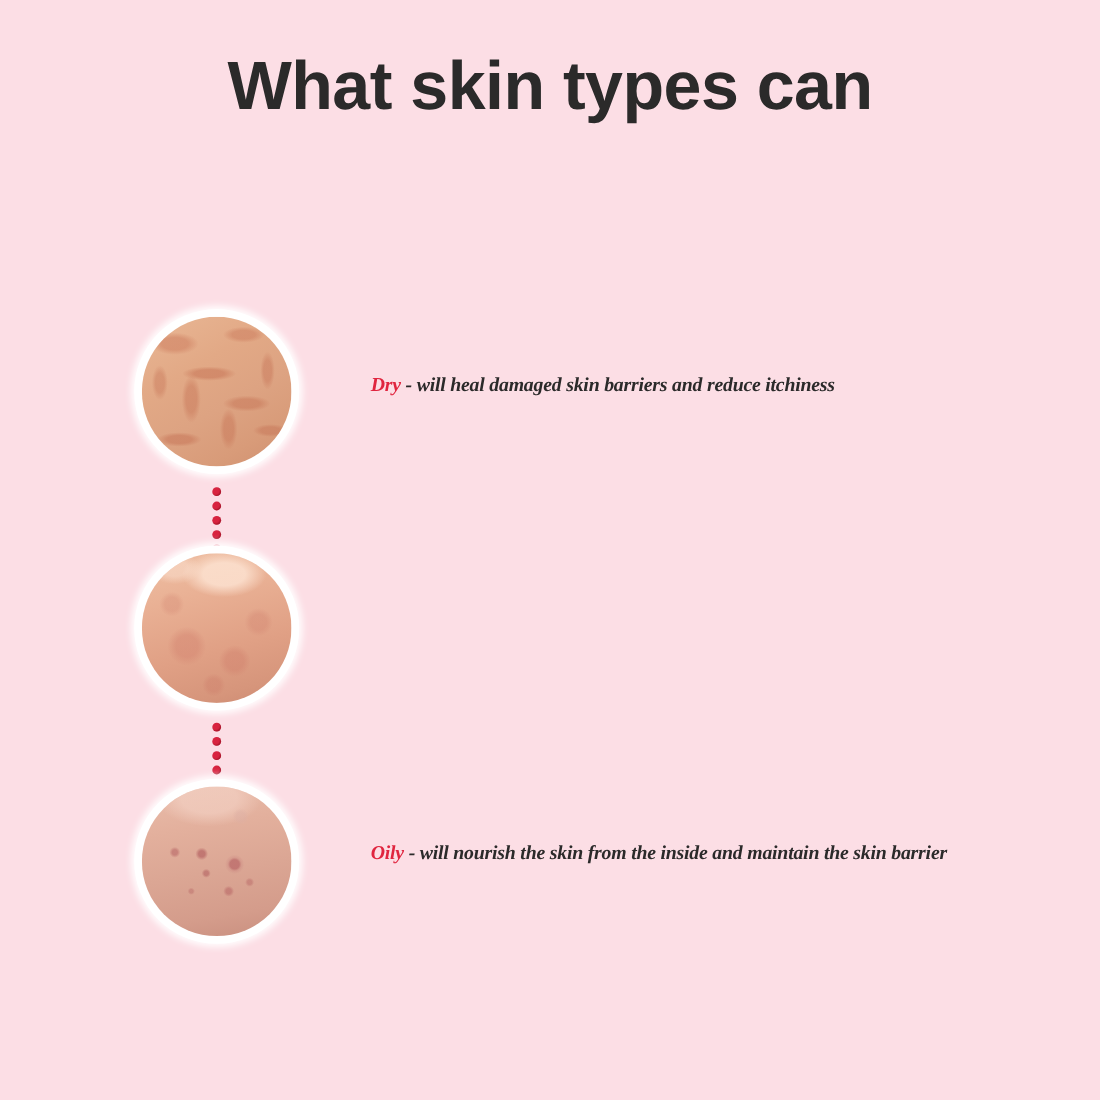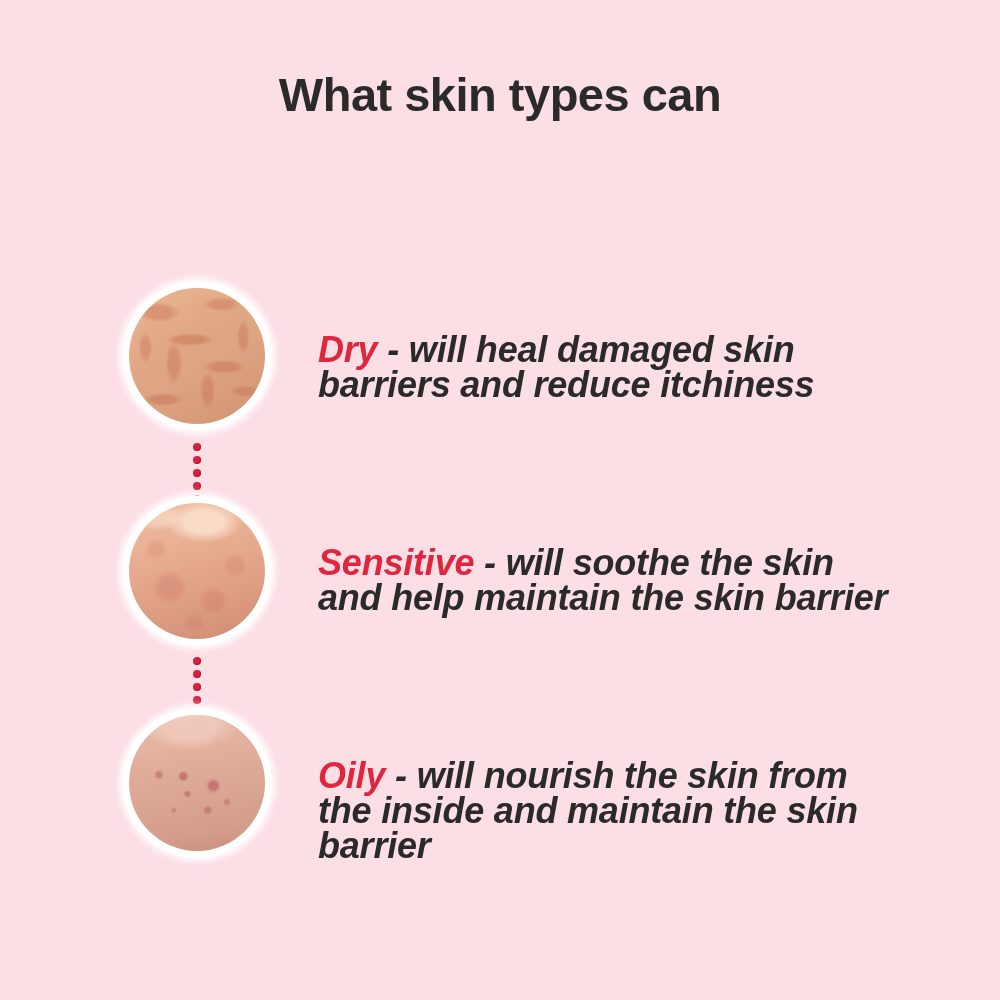--- a/index.html
+++ b/index.html
@@ -17,28 +17,28 @@
 
   .poster {
     position: absolute;
     inset: 0;
     background: #fcdee5;
   }
 
   
   .title {
     position: absolute;
-    top: 66px;
+    top: 50px;
     left: 0;
     width: 1000px;
     text-align: center;
     color: #2b2a2a;
     font-family: "Liberation Sans", sans-serif;
     font-weight: bold;
-    font-size: 47px;
+    font-size: 62px;
     line-height: 57px;
     letter-spacing: -0.5px;
   }
   .title-line { display: block; }
 
   
   .row {
     position: absolute;
     left: 0;
     width: 1000px;
@@ -134,27 +134,27 @@
     width: 8px;
     height: 8px;
     border-radius: 50%;
     background: #d8233f;
     box-shadow: inset -1px -1px 1px rgba(120,10,25,0.45);
   }
 
   
   .desc {
     position: absolute;
-    left: 318px;
+    left: 337px;
     width: 580px;
     color: #2b2a2a;
-    font-family: Liberation Sans, sans-serif;
+    font-family: Liberation Serif, serif;
     font-style: italic;
     font-weight: bold;
-    font-size: 36px;
+    font-size: 18px;
     line-height: 35px;
     letter-spacing: -0.2px;
   }
   .desc-1 { top: 332px; }
   .desc-2 { top: 545px; }
   .desc-3 { top: 758px; }
 
   .keyword {
     color: #e0253f;
     font-style: italic;
@@ -190,23 +190,20 @@
     <span class="dot" style="top:52px"></span>
   </div>
 
   <div class="row row-2">
     <div class="thumb">
       <div class="thumb-inner">
         <div class="skin-sensitive"></div>
       </div>
     </div>
   </div>
-  <div class="desc desc-2">
-    <span class="keyword">Sensitive</span><span class="sep"> - </span><span>will soothe the skin and help maintain the skin barrier</span>
-  </div>
 
   <div class="connector connector-2">
     <span class="dot" style="top:0px"></span>
     <span class="dot" style="top:13px"></span>
     <span class="dot" style="top:26px"></span>
     <span class="dot" style="top:39px"></span>
     <span class="dot" style="top:52px"></span>
   </div>
 
   <div class="row row-3">

